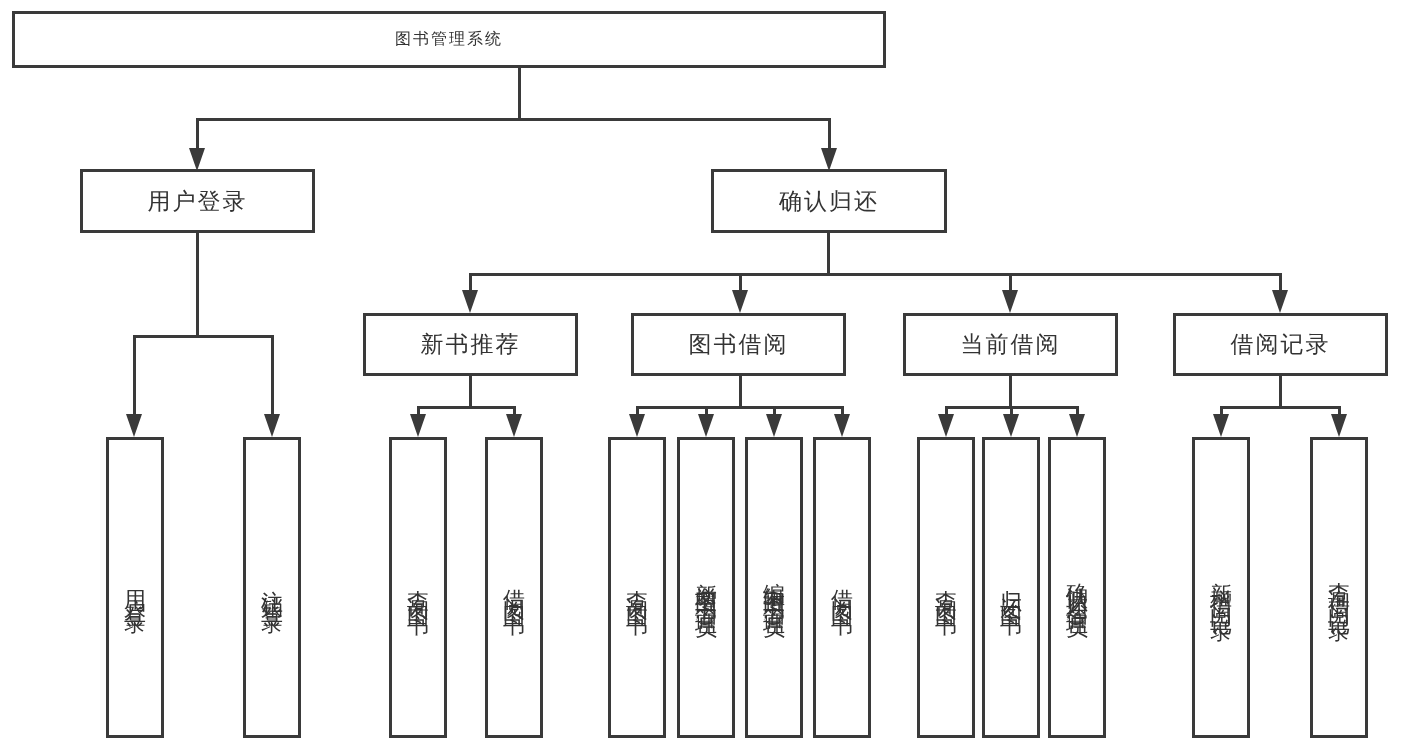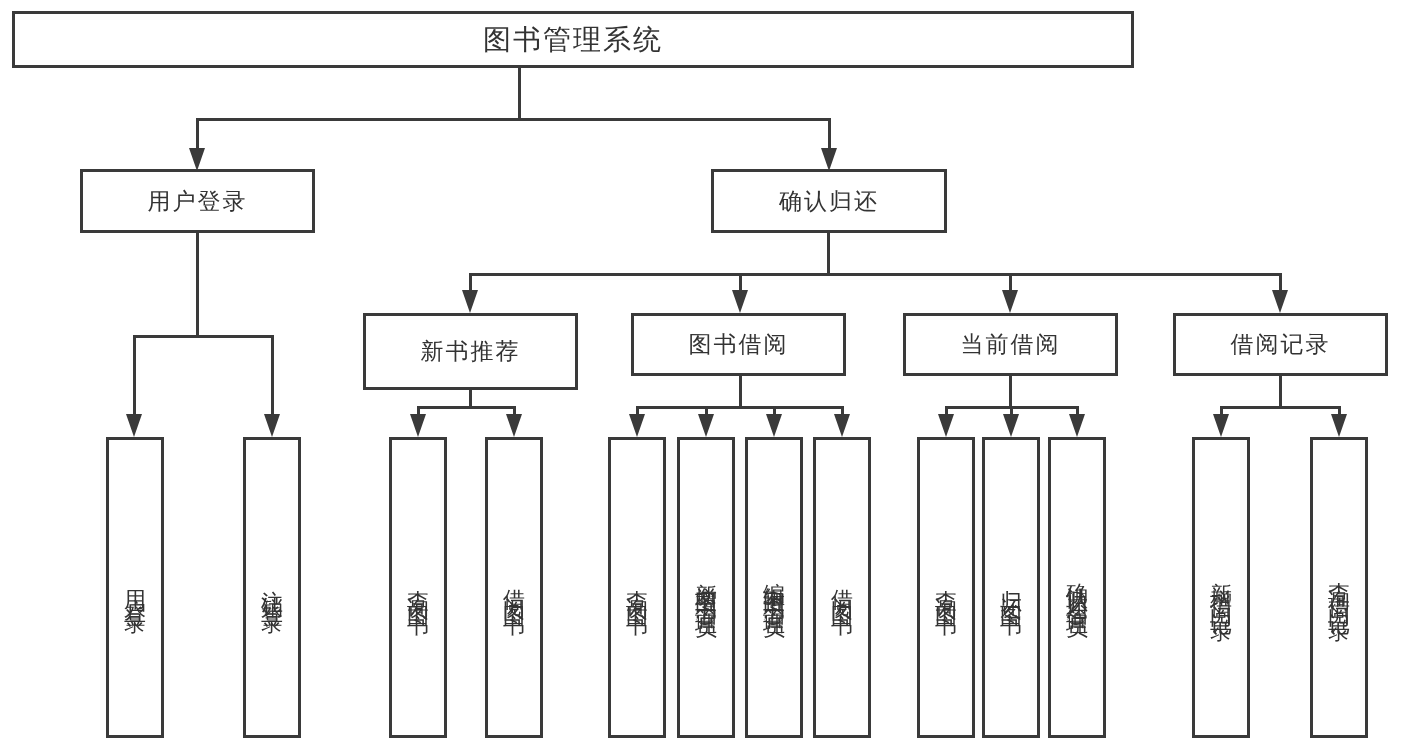--- a/index.html
+++ b/index.html
@@ -115,32 +115,32 @@
   <div class="ah" style="left:1003px;top:414px"></div>
   <div class="ah" style="left:1069px;top:414px"></div>
 
   <div class="vl" style="left:1279px;top:376px;height:33px"></div>
   <div class="hl" style="left:1220px;top:406px;width:121px"></div>
   <div class="vl" style="left:1220px;top:406px;height:11px"></div>
   <div class="vl" style="left:1338px;top:406px;height:11px"></div>
   <div class="ah" style="left:1213px;top:414px"></div>
   <div class="ah" style="left:1331px;top:414px"></div>
 
-  <div class="hbox" style="left:12px;top:11px;width:1122px;height:57px;font-size:28px">
+  <div class="hbox" style="left:12px;top:11px;width:874px;height:57px;font-size:16px">
     <span>图书管理系统</span>
   </div>
 
   <div class="hbox" style="left:80px;top:169px;width:235px;height:64px">
     <span>用户登录</span>
   </div>
   <div class="hbox" style="left:711px;top:169px;width:236px;height:64px">
     <span>确认归还</span>
   </div>
 
-  <div class="hbox" style="left:363px;top:313px;width:215px;height:77px">
+  <div class="hbox" style="left:363px;top:313px;width:215px;height:63px">
     <span>新书推荐</span>
   </div>
   <div class="hbox" style="left:631px;top:313px;width:215px;height:63px">
     <span>图书借阅</span>
   </div>
   <div class="hbox" style="left:903px;top:313px;width:215px;height:63px">
     <span>当前借阅</span>
   </div>
   <div class="hbox" style="left:1173px;top:313px;width:215px;height:63px">
     <span>借阅记录</span>

